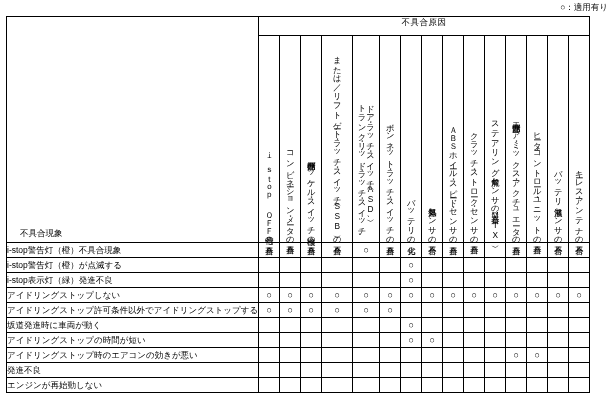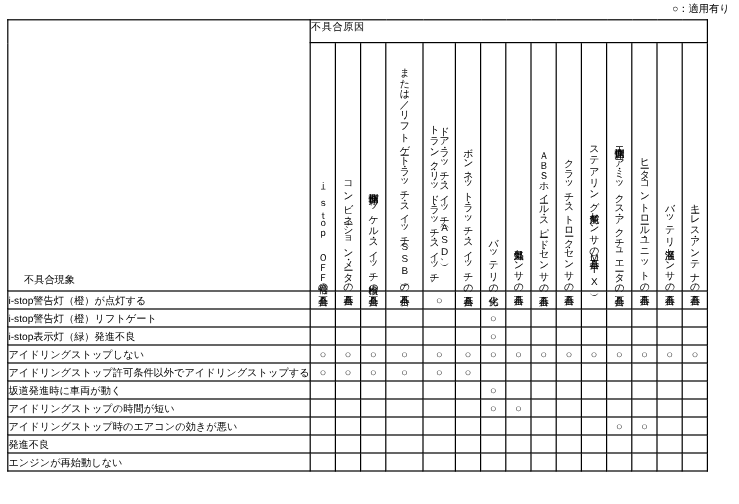--- a/index.html
+++ b/index.html
@@ -26,20 +26,21 @@
   table.matrix td, table.matrix th{
     border:1px solid #000;
     padding:0;
     vertical-align:top;
     font-weight:normal;
   }
 
   
   .cause-title{
     height:18px;
+    text-align:center;
     vertical-align:middle;
     font-size:8.5px;
     letter-spacing:0.5px;
   }
   .col-head{
     height:206px;
     width:20px;
     position:relative;
     vertical-align:top;
   }
@@ -178,39 +179,39 @@
               <div class="vtext">バッテリ液温センサの不具合</div>
             </div>
           </td>
           <td class="col-head">
             <div class="vwrap">
               <div class="vtext">キーレス・アンテナの不具合</div>
             </div>
           </td>
         </tr>
     <tr class="datarow">
-          <td class="phenom">i-stop警告灯（橙）が点灯する</td>
-          <td class="mark"><span>○</span></td>
-          <td class="mark"><span>○</span></td>
-          <td class="mark"><span>○</span></td>
-          <td class="mark"><span>○</span></td>
-          <td class="mark"><span>○</span></td>
-          <td class="mark"><span>○</span></td>
-          <td class="mark"></td>
-          <td class="mark"></td>
-          <td class="mark"></td>
-          <td class="mark"></td>
-          <td class="mark"></td>
-          <td class="mark"></td>
-          <td class="mark"></td>
-          <td class="mark"></td>
-          <td class="mark"></td>
-        </tr>
-        <tr class="datarow">
-          <td class="phenom">i-stop警告灯（橙）リフトゲート</td>
+          <td class="phenom">i-stop警告灯（橙）不具合現象</td>
+          <td class="mark"><span>○</span></td>
+          <td class="mark"><span>○</span></td>
+          <td class="mark"><span>○</span></td>
+          <td class="mark"><span>○</span></td>
+          <td class="mark"><span>○</span></td>
+          <td class="mark"><span>○</span></td>
+          <td class="mark"></td>
+          <td class="mark"></td>
+          <td class="mark"></td>
+          <td class="mark"></td>
+          <td class="mark"></td>
+          <td class="mark"></td>
+          <td class="mark"></td>
+          <td class="mark"></td>
+          <td class="mark"></td>
+        </tr>
+        <tr class="datarow">
+          <td class="phenom">i-stop警告灯（橙）が点滅する</td>
           <td class="mark"></td>
           <td class="mark"></td>
           <td class="mark"></td>
           <td class="mark"></td>
           <td class="mark"></td>
           <td class="mark"></td>
           <td class="mark"><span>○</span></td>
           <td class="mark"></td>
           <td class="mark"></td>
           <td class="mark"></td>

